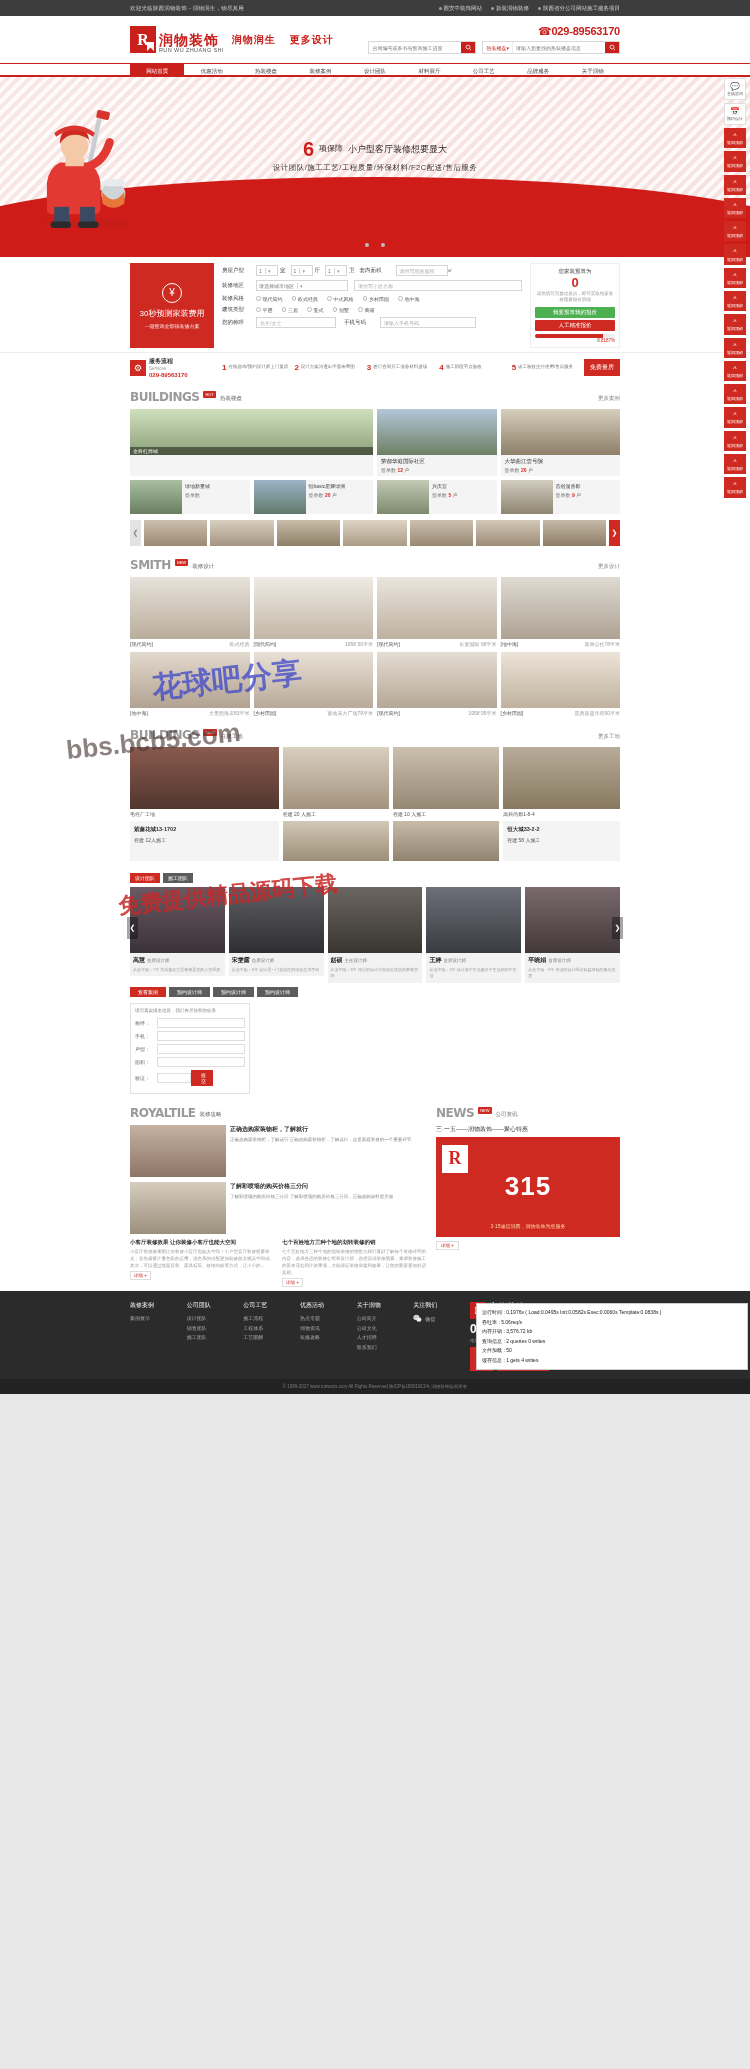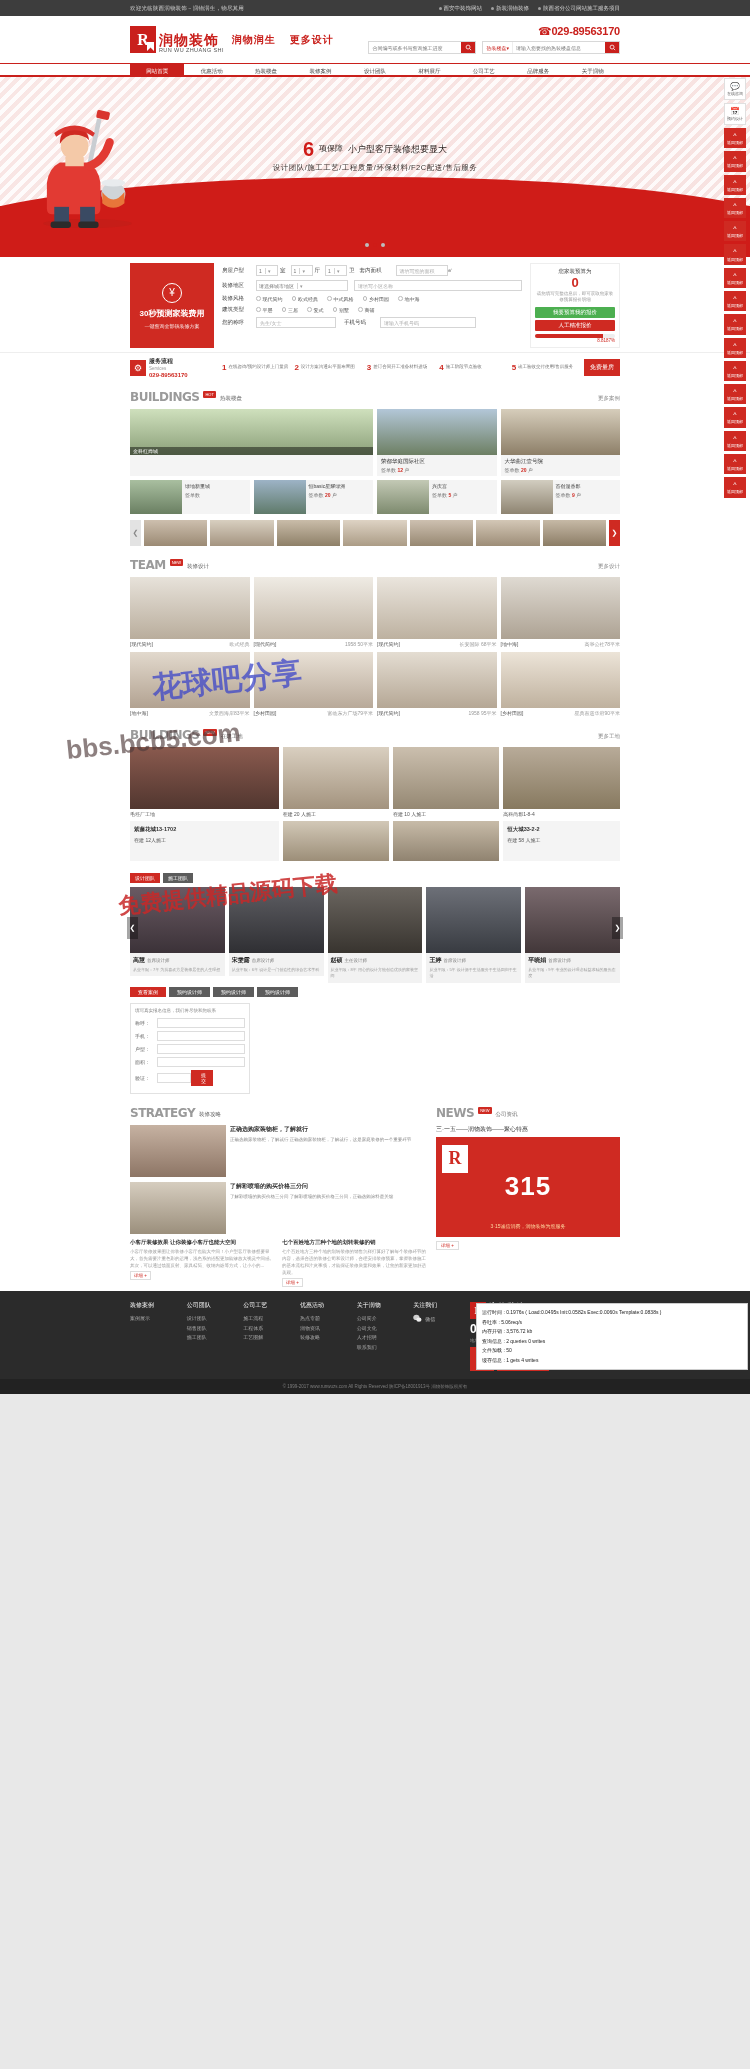--- a/index.html
+++ b/index.html
@@ -59,21 +59,21 @@
   .b-worker{position:absolute;left:30px;bottom:28px;width:115px;height:120px;}
   .dots{position:absolute;left:0;right:0;bottom:10px;display:flex;justify-content:center;gap:4px;}
   .dots i{width:4px;height:4px;border-radius:50%;background:#bdbdbd;display:block;}
   .dots i.on{background:#cf1c18;}
 
   
   .quote{background:#fff;padding:6px 0 4px;}
   .quote .wrap{display:flex;gap:4px;align-items:stretch;}
   .q-left{width:112px;background:#cf2a22;color:#fff;padding:10px 5px;text-align:center;display:flex;flex-direction:column;align-items:center;justify-content:center;}
   .q-coin{width:20px;height:20px;border-radius:50%;border:1.5px solid #fff;display:flex;align-items:center;justify-content:center;font-size:10px;margin-bottom:5px;}
-  .q-l1{font-size:8px;font-weight:bold;}
+  .q-l1{font-size:8px;font-weight:normal;}
   .q-l2{font-size:5px;margin-top:4px;opacity:.9;}
   .q-mid{flex:1;padding:2px 4px 0;}
   .q-row{display:flex;align-items:center;margin-bottom:4px;font-size:5.5px;}
   .q-lab{color:#444;width:34px;flex:none;}
   .q-sel{border:1px solid #d5d5d5;height:11px;display:flex;align-items:center;padding:0 2px;margin-right:2px;color:#777;font-size:5px;position:relative;min-width:22px;}
   .q-sel .cv{border-left:1px solid #d5d5d5;padding-left:2px;margin-left:3px;color:#999;}
   .q-unit{margin-right:5px;color:#444;font-size:5.5px;}
   .q-inp{border:1px solid #d5d5d5;height:11px;font-size:5px;color:#aaa;padding:0 3px;display:flex;align-items:center;background:#fff;}
   .q-radio{display:flex;align-items:center;gap:2px;margin-right:9px;color:#555;font-size:5px;}
   .q-radio i{width:4.5px;height:4.5px;border:1px solid #bbb;border-radius:50%;display:block;}
@@ -546,21 +546,21 @@
         <div class="th" style="background:linear-gradient(#d3c7b6,#9d8d77)"></div>
         <div class="th" style="background:linear-gradient(#c6b9a6,#8c7d66)"></div>
         <div class="ar" style="background:#cf2a22;color:#fff">❯</div>
       </div>
     </div>
   </div>
 
   <div class="sec">
     <div class="wrap">
       <div class="sechead">
-        <h2>TEAM</h2>
+        <h2>SMITH</h2>
         <span class="hot">NEW</span>
         <span class="cn">装修设计</span>
         <span class="more">更多设计</span>
       </div>
       <div class="cgrid">
         <div class="ccard">
             <div class="ph" style="background:linear-gradient(#e7e2da,#b9ad9c)"></div>
             <div class="cp">
               <b>[现代简约]</b>
               <span class="g">欧式经典</span>
@@ -728,21 +728,21 @@
             </div>
         </div>
       </div>
     </div>
   </div>
 
   <div class="sec">
     <div class="wrap twocol">
       <div class="col-a">
         <div class="sechead">
-          <h2>STRATEGY</h2>
+          <h2>ROYALTILE</h2>
           <span class="cn">装修攻略</span>
         </div>
         <div class="stcard">
           <div class="ph" style="background:linear-gradient(#c6b2a2,#8d7565)"></div>
           <div class="tx">
               <b>正确选购家装物柜，了解就行</b>
               <p>正确选购家装物柜，了解就行
 正确选购家装物柜，了解就行，这是家庭装修的一个重要环节</p>
             </div>
         </div>

